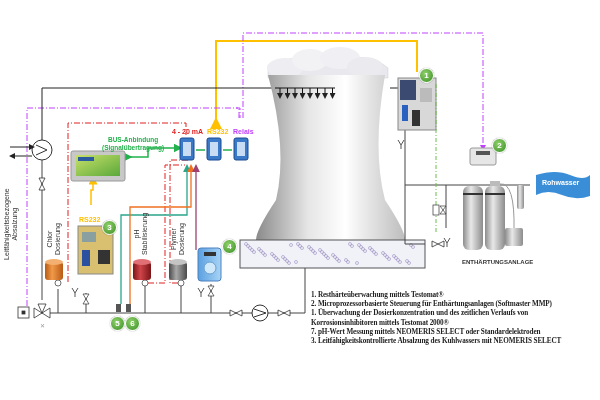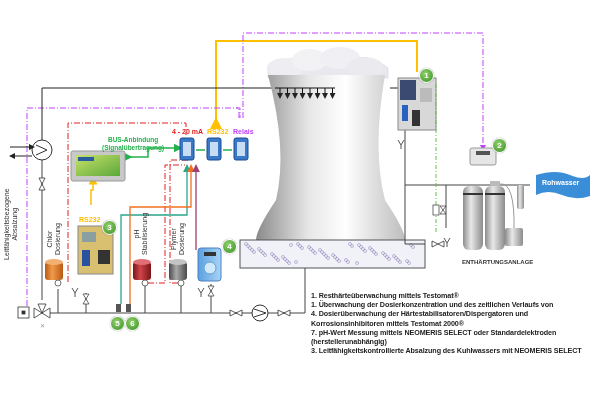--- a/index.html
+++ b/index.html
@@ -1,18 +1,18 @@
 <!DOCTYPE html>
 <html><head>
 <meta charset="utf-8">
 <style>
   html,body{margin:0;padding:0;background:#fff;}
   body{width:600px;height:400px;position:relative;overflow:hidden;font-family:"Liberation Sans",sans-serif;}
   #stage{position:absolute;left:0;top:0;width:600px;height:400px;}
-  .legend{position:absolute;left:311px;top:291px;width:289px;font-size:7.2px;line-height:9.2px;font-weight:bold;color:#222;font-family:Liberation Sans, sans-serif;letter-spacing:-0.1px;}
+  .legend{position:absolute;left:311px;top:291px;width:289px;font-size:7.2px;line-height:9.2px;font-weight:bold;color:#222;font-family:Liberation Serif, serif;letter-spacing:-0.1px;}
   .legend div{white-space:nowrap;}
   .lbl{position:absolute;font-family:"Liberation Sans",sans-serif;font-weight:bold;white-space:nowrap;}
   .vlbl{position:absolute;font-family:"Liberation Sans",sans-serif;font-size:7px;color:#333;transform:rotate(-90deg);transform-origin:left top;text-align:center;line-height:8px;white-space:nowrap;}
   .badge{position:absolute;width:13px;height:13px;border-radius:50%;background:radial-gradient(circle at 40% 35%,#8fd06a,#3a8f25);color:#fff;font-size:8px;font-weight:bold;text-align:center;line-height:13px;font-family:"Liberation Sans",sans-serif;border:1px solid #fff;box-shadow:0 0 1px #555;}
 </style>
 </head>
 <body>
 
 <div id="stage">
 <svg width="600" height="400" viewBox="0 0 600 400" xmlns="http://www.w3.org/2000/svg">
@@ -355,20 +355,19 @@
 
 <div class="badge" style="left:419px;top:68px;">1</div>
 <div class="badge" style="left:492px;top:138px;">2</div>
 <div class="badge" style="left:102px;top:220px;">3</div>
 <div class="badge" style="left:222px;top:239px;">4</div>
 <div class="badge" style="left:110px;top:316px;">5</div>
 <div class="badge" style="left:125px;top:316px;">6</div>
 
 <div class="legend" id="legend">
       <div>1. Resthärteüberwachung mittels Testomat®</div>
+      <div>2. Microprozessorbasierte Steuerung für Enthärtungsanlagen (Softmaster MMP)</div>
       <div>1. Überwachung der Dosierkonzentration und des zeitlichen Verlaufs von</div>
-      <div>4. Dosierüberwachung der Härtestabilisatoren/Dispergatoren und</div>
       <div>Korrosionsinhibitoren mittels Testomat 2000®</div>
       <div>7. pH-Wert Messung mittels NEOMERIS SELECT oder Standardelektroden</div>
-      <div>(herstellerunabhängig)</div>
       <div>3. Leitfähigkeitskontrollierte Absalzung des Kuhlwassers mit NEOMERIS SELECT</div>
     </div>
 </div>
 
 </body></html>

